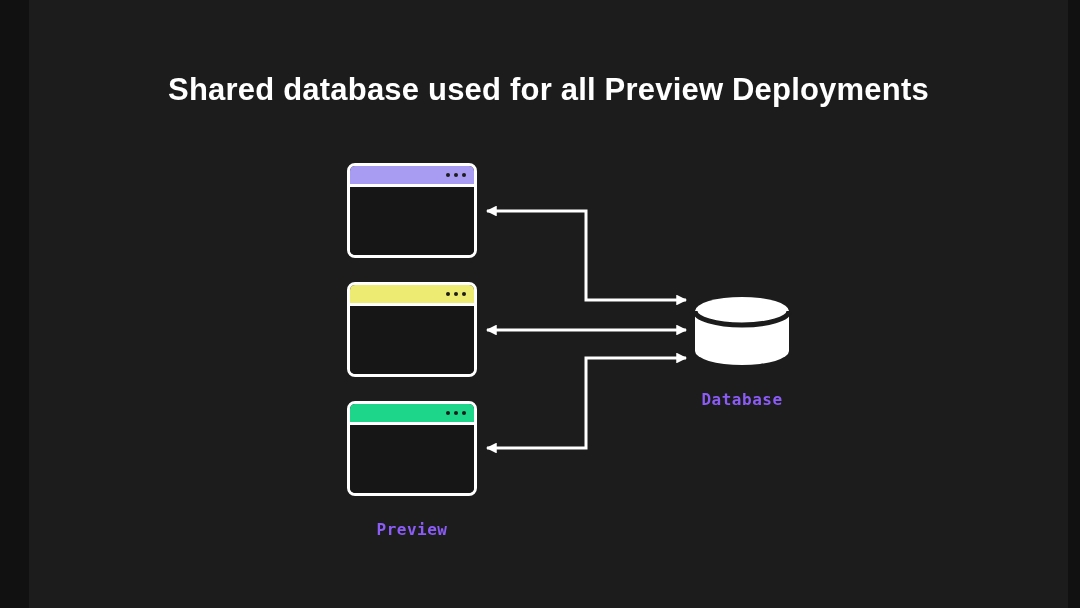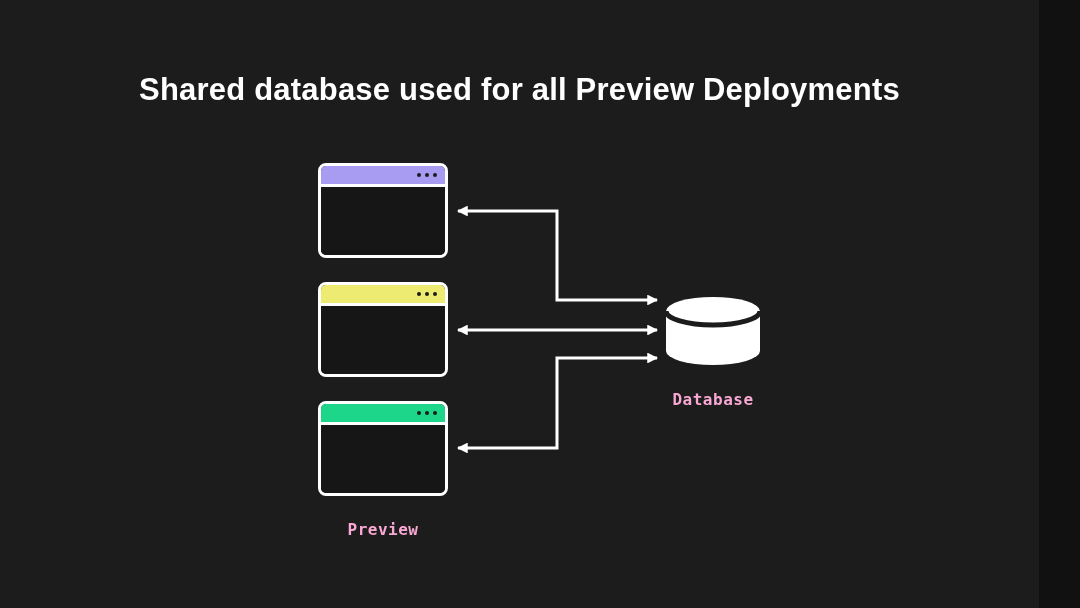--- a/index.html
+++ b/index.html
@@ -7,20 +7,21 @@
     padding: 0;
     background: #111;
   }
   .stage {
     position: relative;
     width: 1039px;
     height: 608px;
     background: #1c1c1c;
     overflow: hidden;
     font-family: "Liberation Sans", sans-serif;
+    margin-left: 29px;
   }
   .page-title {
     position: absolute;
     top: 72px;
     left: 0;
     width: 100%;
     margin: 0;
     text-align: center;
     color: #ffffff;
     font-size: 31px;
@@ -69,21 +70,21 @@
   .diagram-svg {
     position: absolute;
     inset: 0;
     width: 1080px;
     height: 608px;
     pointer-events: none;
   }
   .mono-label {
     position: absolute;
     text-align: center;
-    color: #f9a8d4;
+    color: #8b5cf6;
     font-family: "DejaVu Sans Mono", monospace;
     font-weight: bold;
     font-size: 16px;
     letter-spacing: 0.5px;
   }
   .previews-label {
     left: 318px;
     top: 520px;
     width: 130px;
   }

